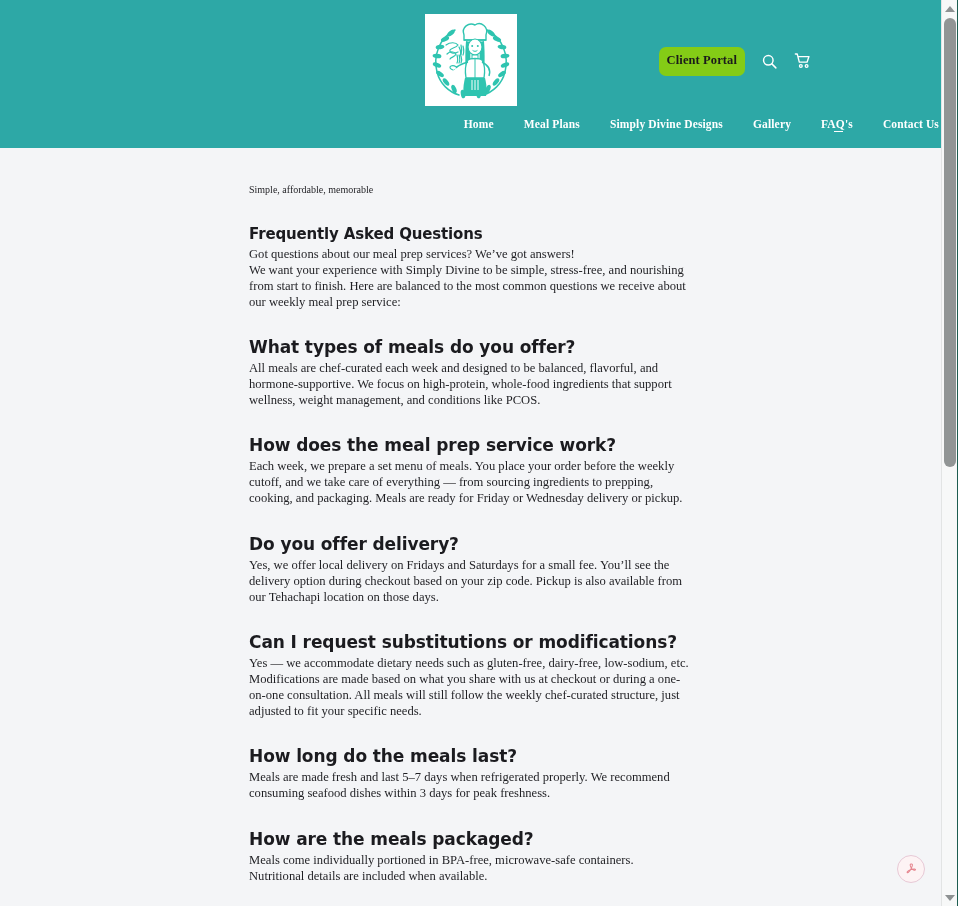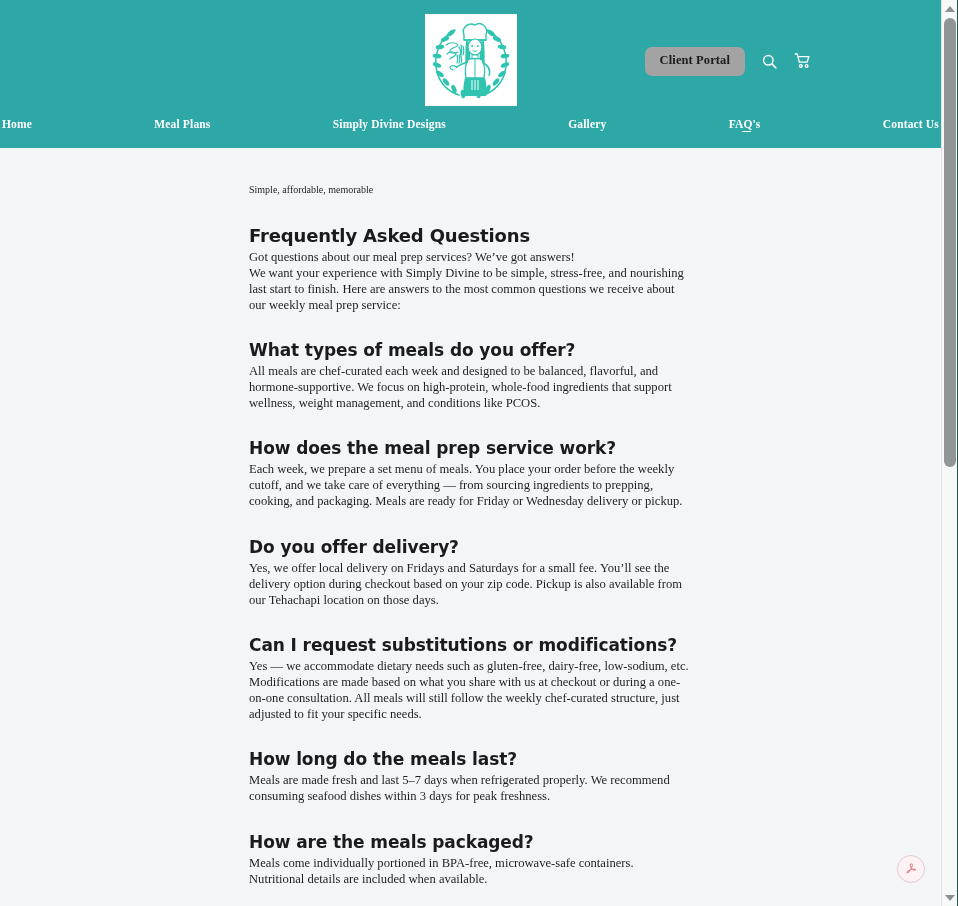--- a/index.html
+++ b/index.html
@@ -48,25 +48,25 @@
   .header-actions {
     position: absolute;
     right: 128px;
     top: 47px;
     display: flex;
     align-items: center;
     gap: 14px;
   }
 
   .client-portal-btn {
-    background: #a3a3a3;
+    background: #84cc16;
     color: #1b1b1b;
     border: none;
     border-radius: 7px;
-    padding: 7px 15px 8px;
+    padding: 7px 8px 8px;
     font-family: "Liberation Serif", serif;
     font-size: 12.5px;
     font-weight: 700;
     letter-spacing: .1px;
     cursor: pointer;
     line-height: 1.1;
   }
 
   .icon-btn {
     width: 20px;
@@ -77,21 +77,21 @@
     cursor: pointer;
   }
   .icon-btn svg { display: block; }
 
   .main-nav {
     position: absolute;
     left: 0;
     right: 0;
     top: 118px;
     display: flex;
-    justify-content: space-between;
+    justify-content: flex-end;
     gap: 26px;
   }
   .nav-item {
     color: #ffffff;
     font-family: "Liberation Serif", serif;
     font-size: 11.5px;
     font-weight: 700;
     letter-spacing: .15px;
     cursor: pointer;
     white-space: nowrap;
@@ -120,21 +120,21 @@
     font-size: 10px;
     color: #1f1f23;
     margin-top: 35px;
     line-height: 1.45;
   }
 
   .faq-block { margin-top: 27px; }
 
   h2.page-title {
     font-family: "DejaVu Sans", sans-serif;
-    font-size: 18px;
+    font-size: 15px;
     font-weight: 700;
     color: #1b1b1f;
     letter-spacing: -.15px;
     margin-bottom: 3px;
   }
 
   h3.q {
     font-family: "DejaVu Sans", sans-serif;
     font-size: 17px;
     font-weight: 700;
@@ -324,21 +324,21 @@
     </nav>
   </header>
 
   <main class="content">
 
     <p class="tagline">Simple, affordable, memorable</p>
 
     <section class="faq-block">
       <h2 class="page-title">Frequently Asked Questions</h2>
       <p class="a">Got questions about our meal prep services? We’ve got answers!</p>
-      <p class="a">We want your experience with Simply Divine to be simple, stress-free, and nourishing last start to finish. Here are answers to the most common questions we receive about our weekly meal prep service:</p>
+      <p class="a">We want your experience with Simply Divine to be simple, stress-free, and nourishing from start to finish. Here are balanced to the most common questions we receive about our weekly meal prep service:</p>
     </section>
 
     <section class="faq-block">
       <h3 class="q">What types of meals do you offer?</h3>
       <p class="a">All meals are chef-curated each week and designed to be balanced, flavorful, and hormone-supportive. We focus on high-protein, whole-food ingredients that support wellness, weight management, and conditions like PCOS.</p>
     </section>
 
     <section class="faq-block">
       <h3 class="q">How does the meal prep service work?</h3>
       <p class="a">Each week, we prepare a set menu of meals. You place your order before the weekly cutoff, and we take care of everything — from sourcing ingredients to prepping, cooking, and packaging. Meals are ready for Friday or Wednesday delivery or pickup.</p>

